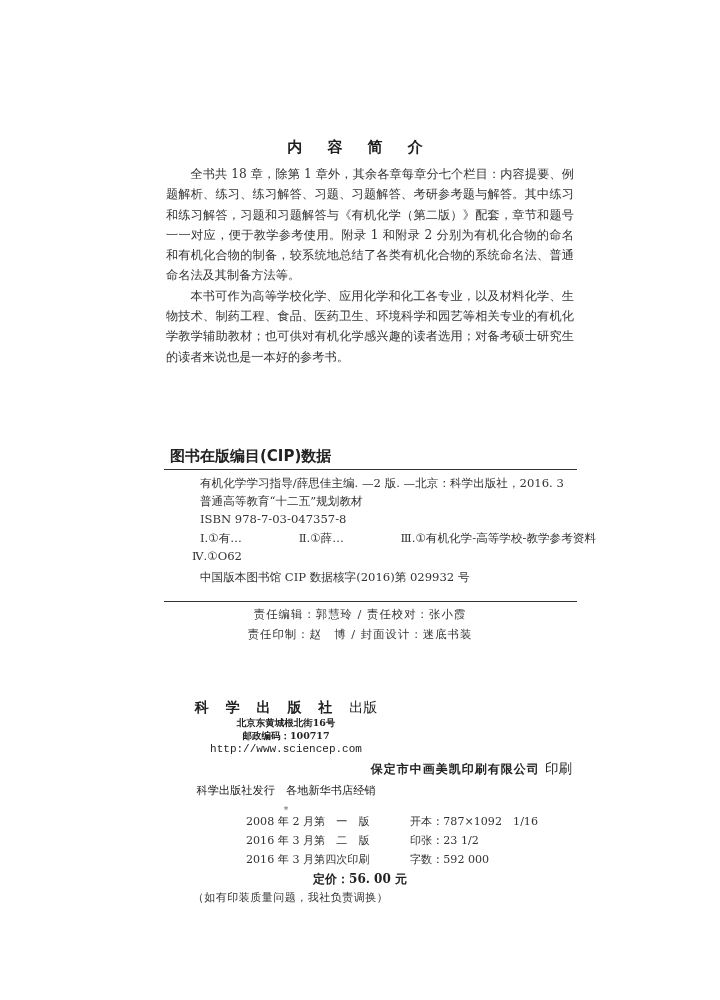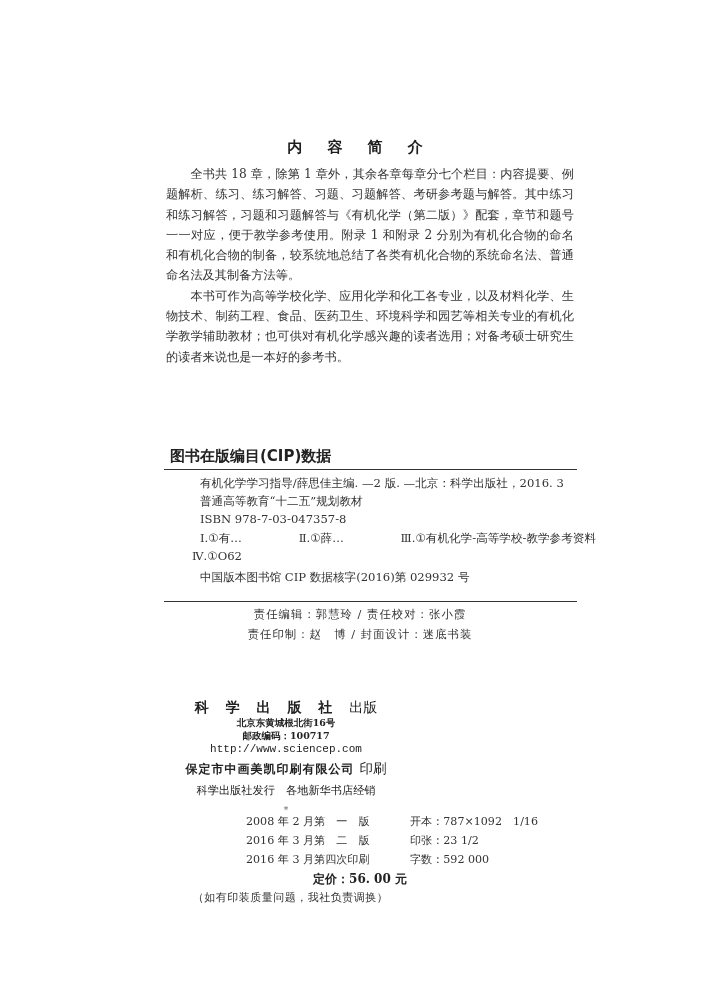--- a/index.html
+++ b/index.html
@@ -38,21 +38,21 @@
     position: absolute; top: 600px; left: 0; width: 720px; text-align: center;
     font-size: 11.4px; line-height: 20px; color: #333; letter-spacing: 1px;
   }
   .publisher {
     position: absolute; top: 694px; left: 0; width: 572px; text-align: center; color: #222;
   }
   .pub-name { font-size: 14px; font-weight: bold; letter-spacing: 6px; line-height: 18px; }
   .pub-name .suffix { letter-spacing: 0; font-weight: normal; font-size: 14px; }
   .pub-addr, .pub-zip { font-size: 9.5px; line-height: 13px; font-weight: bold; }
   .pub-url { font-size: 11px; line-height: 15px; font-family: Liberation Mono, monospace; }
-  .printer { font-size: 12px; font-weight: bold; line-height: 19px; letter-spacing: 1px; margin-top: 2px; }
+  .printer { font-size: 12px; font-weight: bold; line-height: 19px; letter-spacing: 1px; margin-top: 2px; text-align: right; }
   .printer .suffix { font-weight: normal; font-size: 13.5px; letter-spacing: 0; }
   .distrib { font-size: 11.2px; line-height: 17px; margin-top: 3px; }
   .star { font-size: 9px; line-height: 13px; margin-top: 5px; color: #666; }
   .editions {
     position: absolute; top: 808px; left: 246px; font-size: 11.1px; line-height: 19px; color: #333;
   }
   .edition-row { display: flex; white-space: pre; gap: 24px; }
   .edition-row .c1 { width: 140px; }
   .price {
     position: absolute; top: 867px; left: 0; width: 720px; text-align: center;

